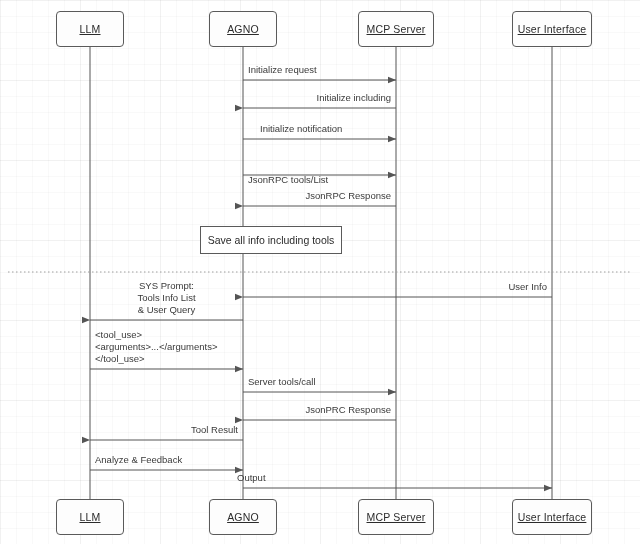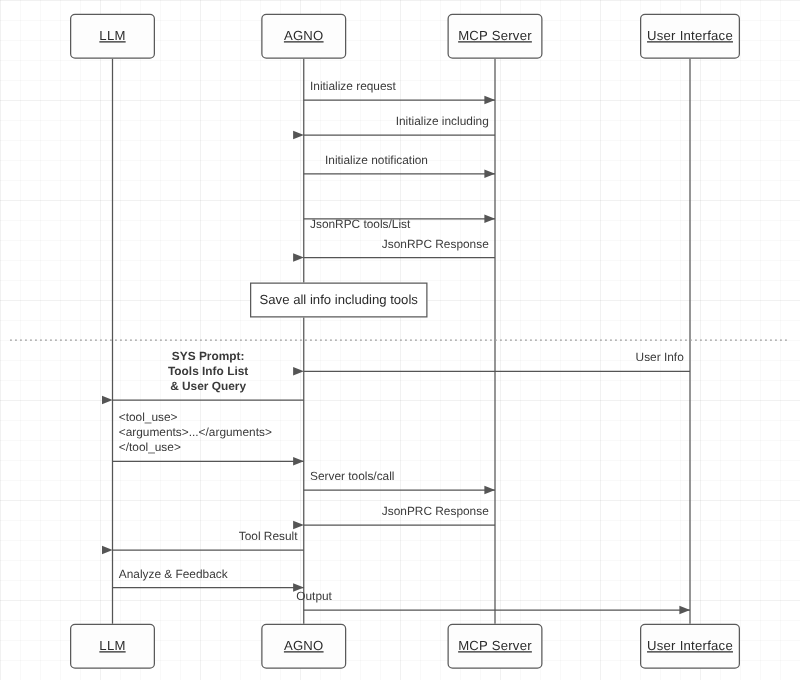--- a/index.html
+++ b/index.html
@@ -58,21 +58,21 @@
   }
   .msg-label {
     position: absolute;
     font-size: 9.5px;
     color: #3a3a3a;
     white-space: pre;
     line-height: 12px;
   }
   .msg-label.align-left  { text-align: left; }
   .msg-label.align-right { text-align: right; }
-  .msg-label.align-center { text-align: center; font-weight: bold; }
+  .msg-label.align-center { text-align: center; }
 </style>
 </head>
 <body>
 
 <div id="canvas">
 
   <svg id="svg-layer" viewBox="0 0 640 544" xmlns="http://www.w3.org/2000/svg">
     <defs>
       <marker id="arrow-right" markerWidth="9" markerHeight="8" refX="8.5" refY="4" orient="auto" markerUnits="userSpaceOnUse">
         <path d="M0,0.6 L8.6,4 L0,7.4 z" fill="#555555"></path>

